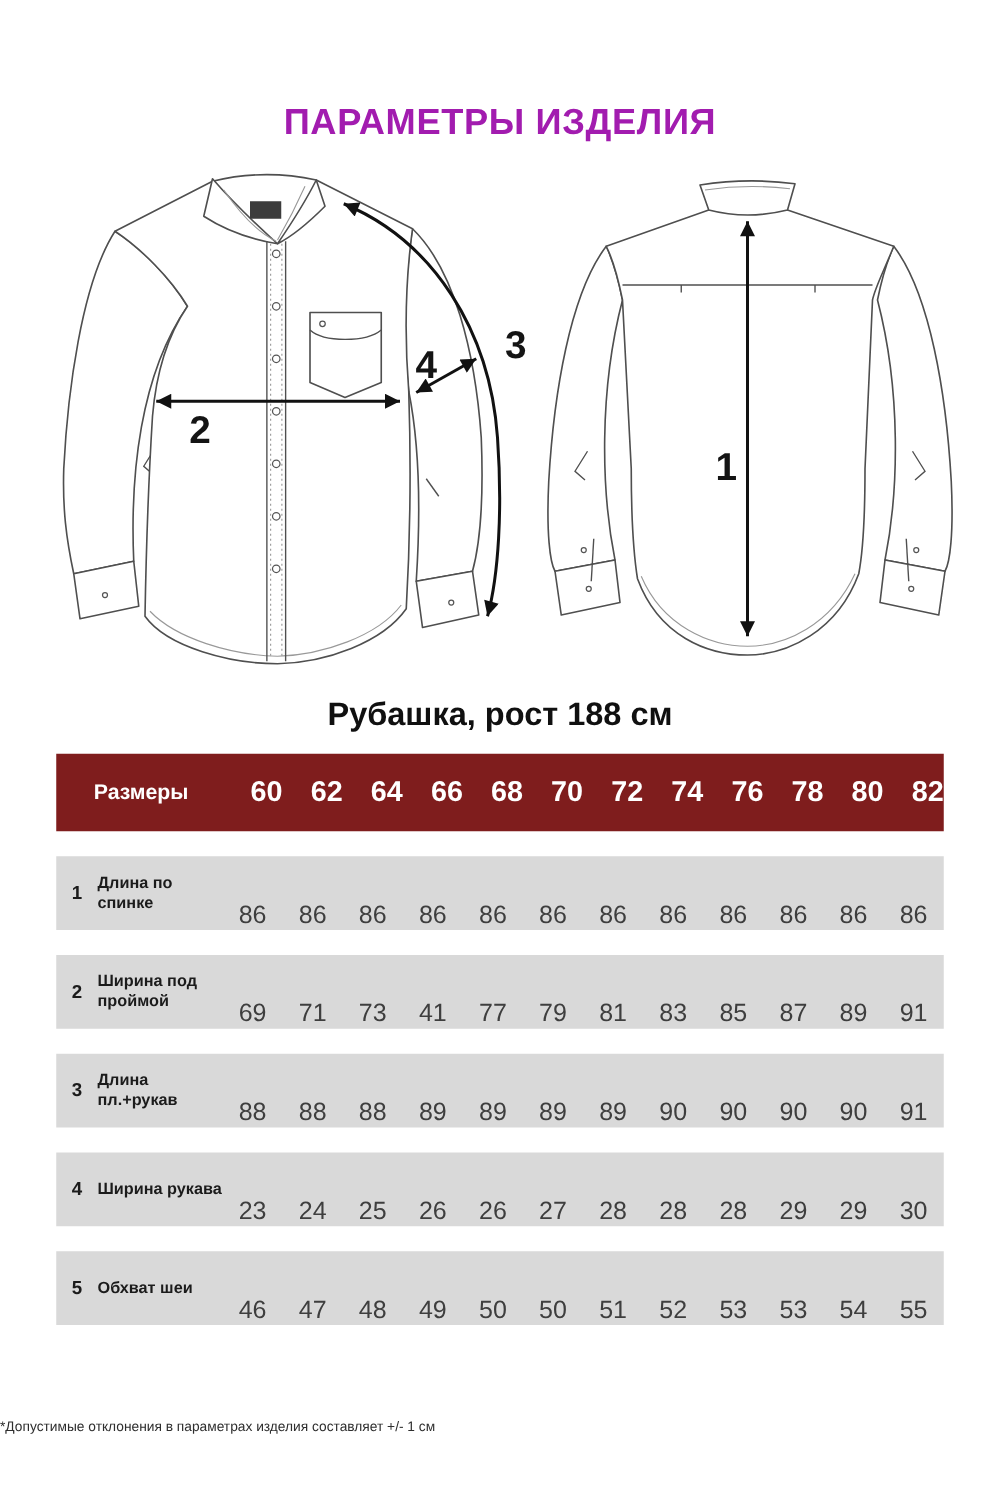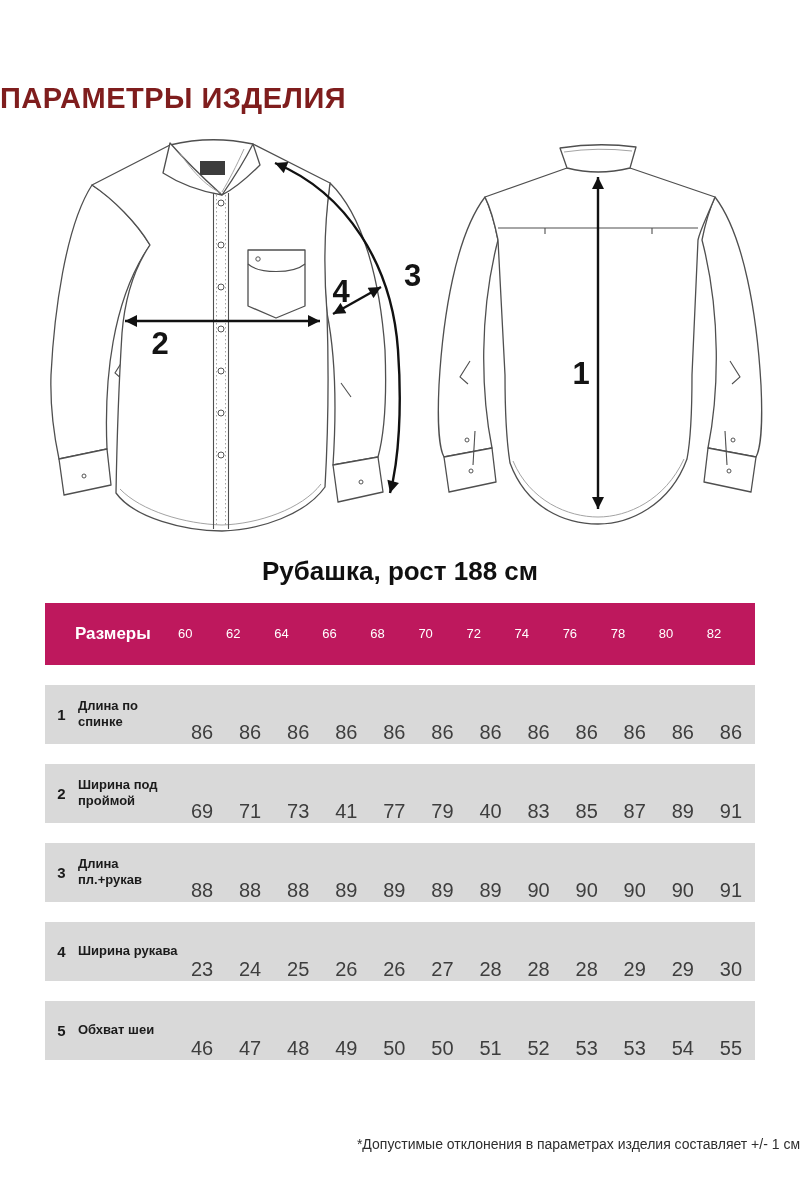--- a/index.html
+++ b/index.html
@@ -1,37 +1,37 @@
 <!DOCTYPE html>
 <html><head>
 <meta charset="utf-8">
 <style>
   html,body{margin:0;padding:0;}
   body{
     width:800px;height:1200px;background:#ffffff;position:relative;overflow:hidden;
     font-family:"Liberation Sans", sans-serif;color:#1a1a1a;
   }
   .title{
-    margin:84px 0 0;font-size:29px;font-weight:800;
-    letter-spacing:.5px;color:#7f1d1d;line-height:1;
+    margin:84px 0 0;text-align:center;font-size:29px;font-weight:800;
+    letter-spacing:.5px;color:#a21caf;line-height:1;
   }
   .diagrams{position:relative;height:408px;margin-top:22px;}
   .svg-front{position:absolute;left:45px;top:0;}
   .svg-back{position:absolute;left:430px;top:0;}
   .subtitle{margin:14px 0 16px;text-align:center;font-size:26px;font-weight:700;color:#101010;line-height:1.15;}
   .size-table{margin:16px 45px 0;}
-  .thead{height:62px;background:#be185d;color:#ffffff;display:flex;align-items:center;}
+  .thead{height:62px;background:#7f1d1d;color:#ffffff;display:flex;align-items:center;}
   .corner{width:133px;padding-left:30px;box-sizing:border-box;font-size:17px;font-weight:700;}
-  .hcell{flex:1;text-align:left;font-size:13px;font-weight:400;}
+  .hcell{flex:1;text-align:right;font-size:23px;font-weight:700;}
   .trow{min-height:52px;background:#d9d9d9;display:flex;align-items:center;margin-top:20px;}
   .trow:last-child{min-height:56px;}
   .rnum{width:33px;text-align:center;font-size:15px;font-weight:700;color:#1b1b1b;}
   .rlabel{width:100px;font-size:13px;font-weight:700;line-height:1.25;color:#1b1b1b;}
   .cell{flex:1;text-align:center;font-size:20px;font-weight:400;color:#3e3e3e;margin-top:36px;}
-  .footnote{margin-top:76px;text-align:right;font-size:14px;color:#2e2e2e;}
+  .footnote{margin-top:76px;text-align:left;font-size:11px;color:#2e2e2e;}
   .shirt-line{fill:#ffffff;stroke:#4f4f4f;stroke-width:1.3;stroke-linejoin:round;}
   .seam{fill:none;stroke:#4f4f4f;stroke-width:1.1;}
   .stitch{fill:none;stroke:#999999;stroke-width:0.9;}
   .dotted{fill:none;stroke:#9a9a9a;stroke-width:0.9;stroke-dasharray:1.5 2.5;}
   .btn{fill:#ffffff;stroke:#555555;stroke-width:1;}
   .arrow{fill:none;stroke:#111111;stroke-width:2.4;}
   .mlabel{font-family:"Liberation Sans",sans-serif;font-size:31px;font-weight:700;fill:#141414;}
 </style>
 </head>
 <body>
@@ -175,21 +175,21 @@
 
   <div class="trow">
     <div class="rnum">2</div>
     <div class="rlabel">Ширина под проймой</div>
     <div class="cell">69</div>
     <div class="cell">71</div>
     <div class="cell">73</div>
     <div class="cell">41</div>
     <div class="cell">77</div>
     <div class="cell">79</div>
-    <div class="cell">40</div>
+    <div class="cell">81</div>
     <div class="cell">83</div>
     <div class="cell">85</div>
     <div class="cell">87</div>
     <div class="cell">89</div>
     <div class="cell">91</div>
   </div>
 
   <div class="trow">
     <div class="rnum">3</div>
     <div class="rlabel">Длина пл.+рукав</div>

